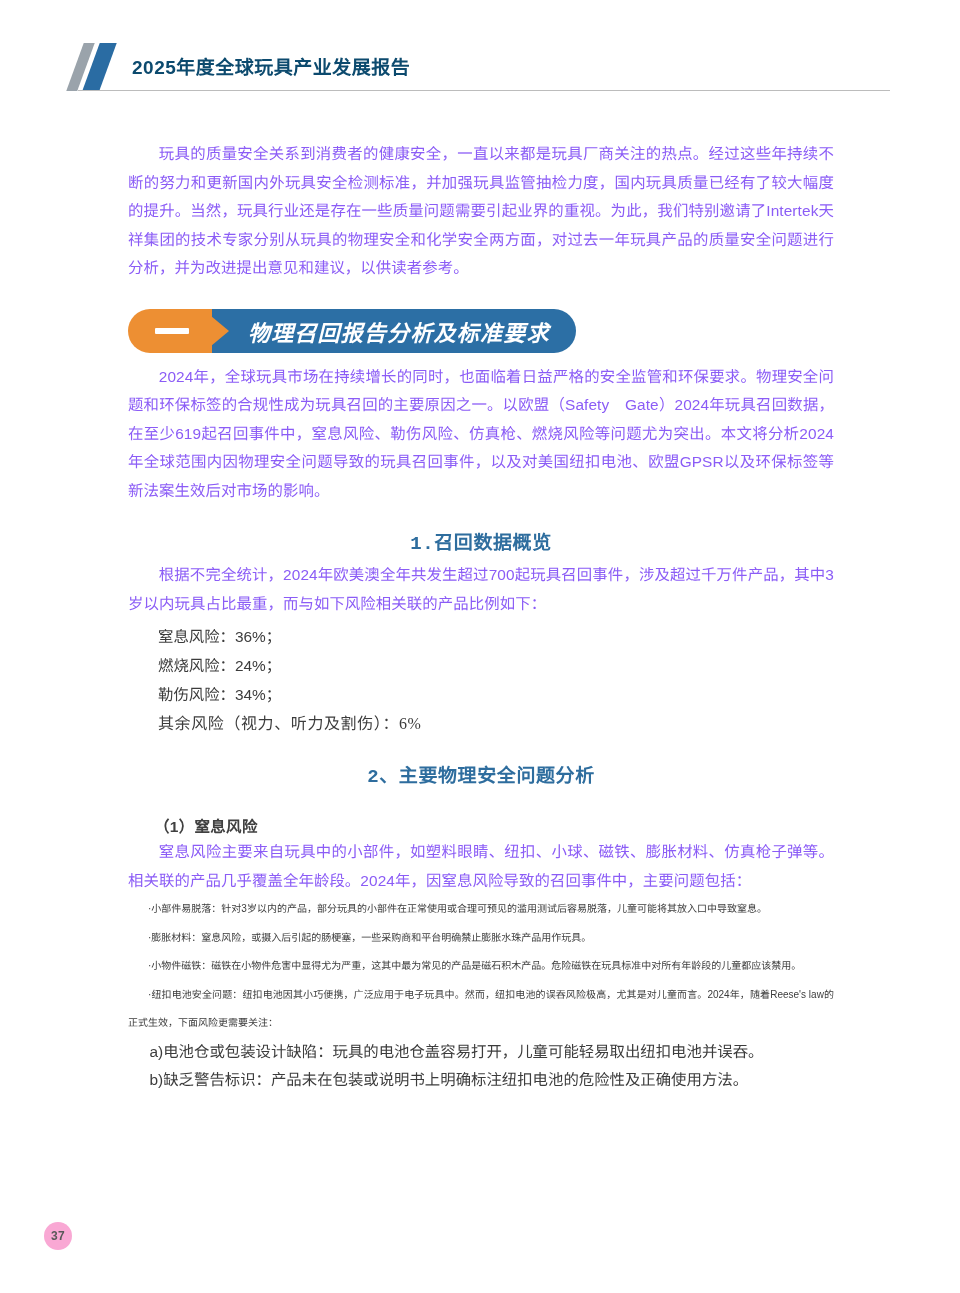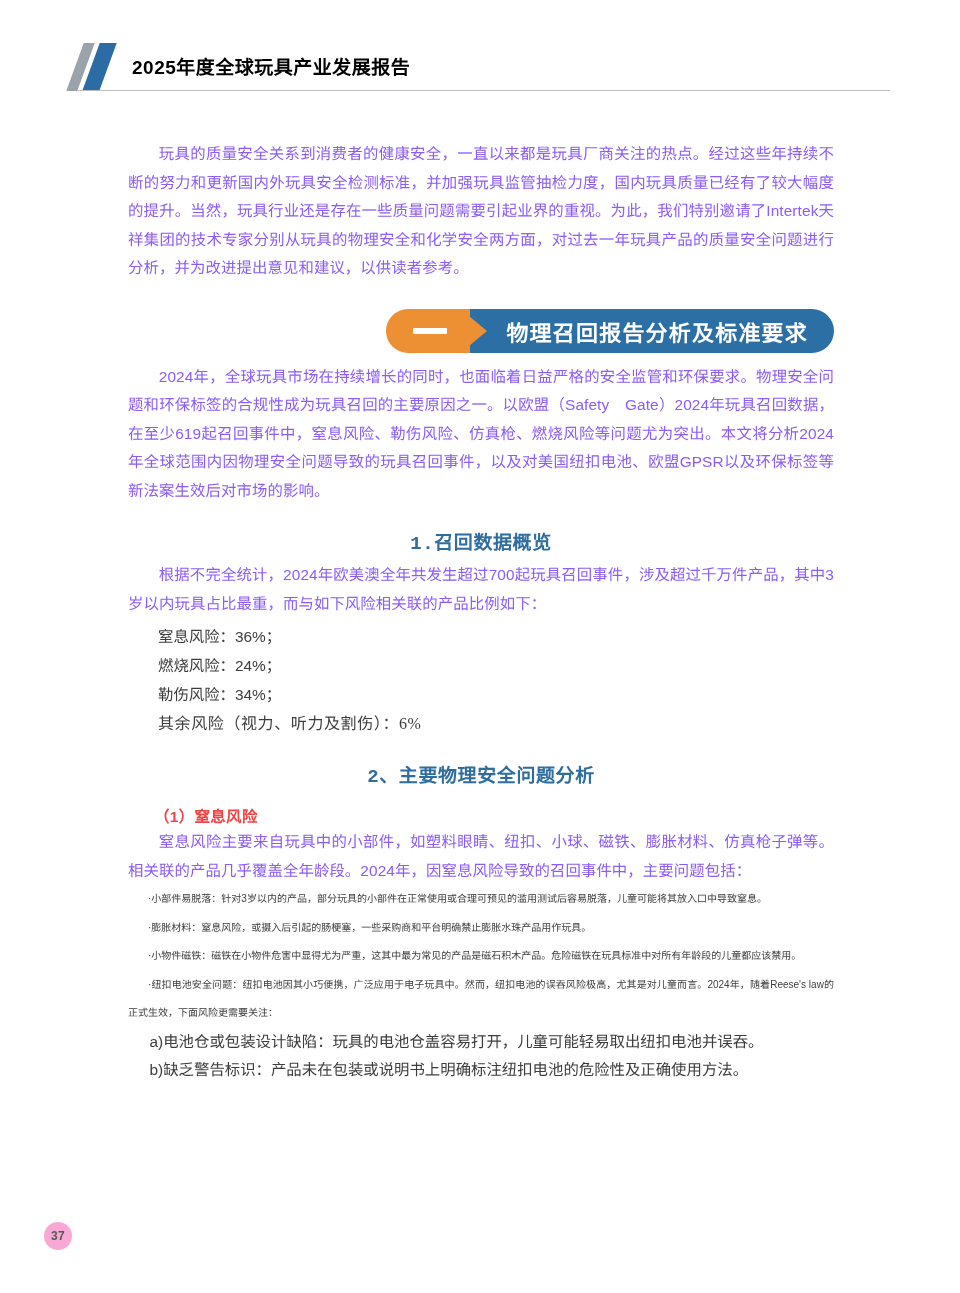--- a/index.html
+++ b/index.html
@@ -55,21 +55,21 @@
     width: 17px;
     background: #2a6ca3;
   }
   .header-title {
     position: absolute;
     left: 132px;
     top: 52px;
     font-size: 19px;
     font-weight: bold;
     letter-spacing: 0.5px;
-    color: #000000;
+    color: #0c4a6e;
     white-space: nowrap;
   }
   .header-rule {
     position: absolute;
     left: 78px;
     top: 90px;
     width: 812px;
     height: 1px;
     background: #bcbcbc;
   }
@@ -92,21 +92,22 @@
     letter-spacing: 0.1px;
   }
   .indent2 { text-indent: 2em; }
 
   
   .section-banner-wrap {
     position: relative;
     height: 44px;
     margin: 26px 0 10px 0;
     display: flex;
-    justify-content: flex-end;
+    justify-content: flex-start;
+    font-style: italic;
   }
   .section-banner {
     position: relative;
     display: inline-flex;
     align-items: stretch;
     height: 44px;
   }
   .banner-arrow {
     position: relative;
     width: 84px;
@@ -153,25 +154,25 @@
   h2.sec-heading {
     margin: 22px 0 6px 0;
     text-align: center;
     font-size: 19px;
     font-weight: bold;
     color: #2e6d9e;
     letter-spacing: 0.6px;
     font-family: Liberation Mono, monospace;
   }
   h3.sub-heading {
-    margin: 16px 0 2px 0;
+    margin: 26px 0 2px 0;
     padding-left: 26px;
     font-size: 15.5px;
     font-weight: bold;
-    color: #ef4444;
+    color: #404040;
     letter-spacing: 0.3px;
   }
 
   
   ul.risk-list {
     list-style: none;
     margin: 4px 0 1px 0;
     padding: 0;
   }
   ul.risk-list li {

